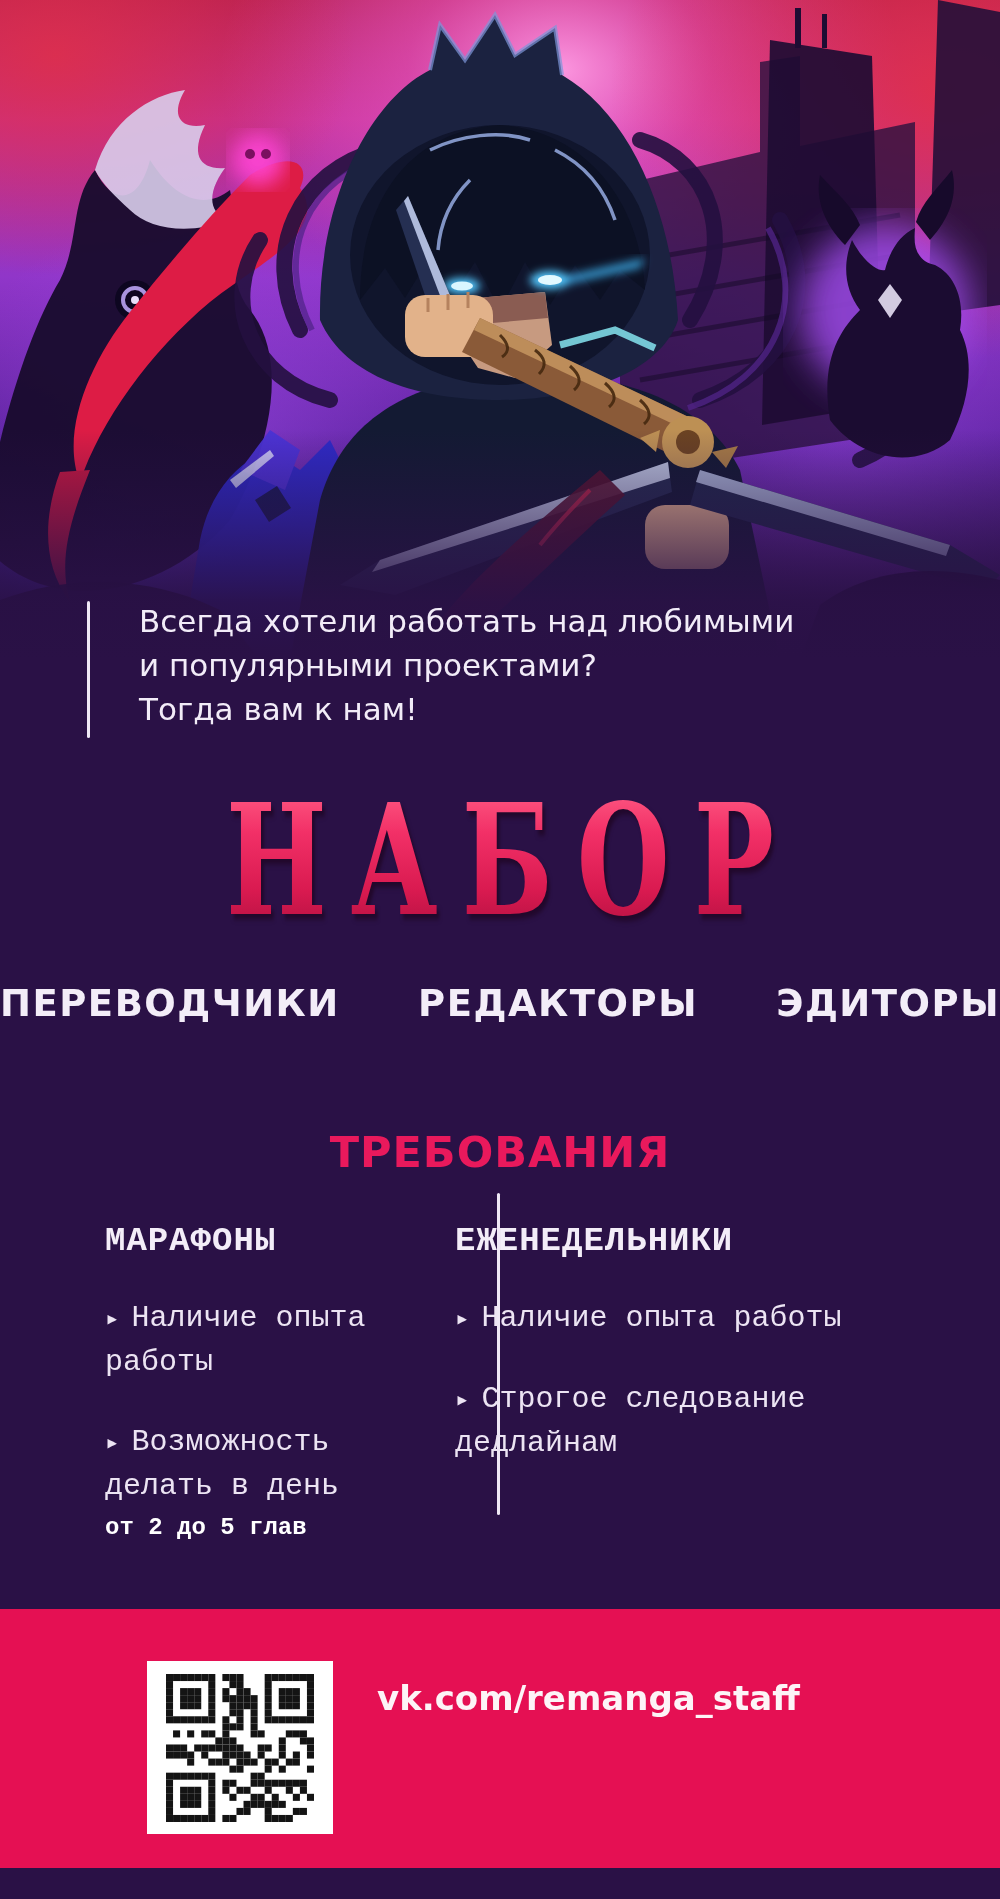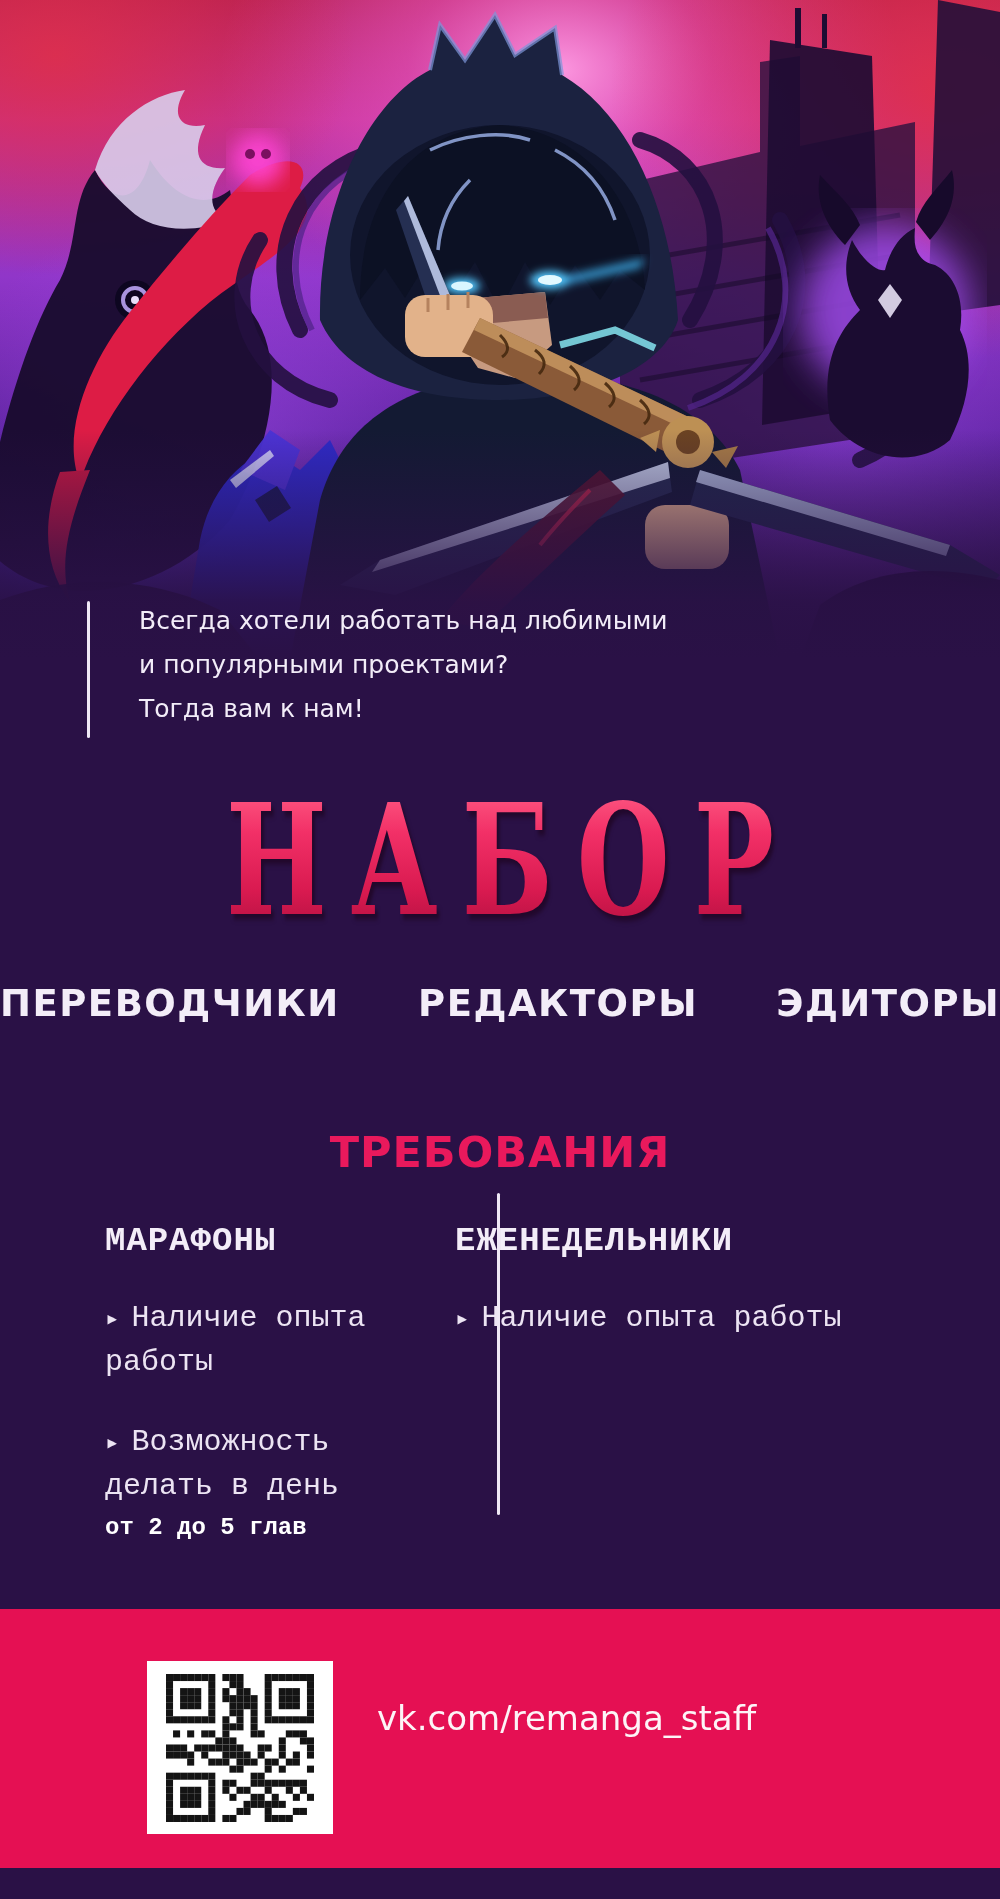--- a/index.html
+++ b/index.html
@@ -1,21 +1,21 @@
 <!DOCTYPE html>
 <html><head>
 <meta charset="utf-8">
 <style>
   html,body{margin:0;padding:0;background:#2a1146;}
   .poster{position:relative;width:1000px;height:1899px;overflow:hidden;background:#2a1146;
           font-family:"DejaVu Sans","Liberation Sans",sans-serif;}
   .hero{position:absolute;top:0;left:0;width:1000px;height:660px;display:block;}
 
   .intro-bar{position:absolute;left:87px;top:601px;width:3px;height:137px;background:#efe8f5;border-radius:2px;}
-  .intro{position:absolute;left:139px;top:599px;font-size:25px;line-height:44px;color:#f2ecf8;}
+  .intro{position:absolute;left:139px;top:599px;font-size:31px;line-height:44px;color:#f2ecf8;}
 
   .naboor{position:absolute;top:800px;left:0;width:1000px;text-align:center;
           font-family:"DejaVu Serif","Liberation Serif",serif;font-weight:bold;
           font-size:116px;line-height:1;letter-spacing:26px;text-indent:26px;
           background:linear-gradient(180deg,#ff5e86 0%,#f23067 32%,#d91a50 70%,#b01040 100%);
           -webkit-background-clip:text;background-clip:text;color:transparent;
           transform:scale(0.92,1.32);transform-origin:50% 45%;
           filter:drop-shadow(3px 4px 2px rgba(25,0,20,0.55));}
 
   .roles{position:absolute;top:982px;left:0;width:1000px;display:flex;justify-content:space-between;gap:34px;
@@ -32,21 +32,21 @@
   .item{margin-top:37px;font-size:30px;line-height:43px;}
   .item:first-of-type{margin-top:52px;}
   .bullet{font-size:24px;margin-right:12px;color:#ece4f3;}
   .item-bold{font-weight:bold;color:#ffffff;font-size:24px;line-height:40px;}
 
   .footer{position:absolute;left:0;top:1609px;width:1000px;height:259px;background:#e51053;}
   .qr-card{position:absolute;left:147px;top:52px;width:186px;height:173px;background:#ffffff;
            display:flex;align-items:center;justify-content:center;}
   .footer-text{position:absolute;left:377px;top:66px;color:#fdf4f7;}
   .footer-line1{font-size:31px;line-height:40px;}
-  .footer-line2{font-size:34px;line-height:46px;font-weight:normal;margin-top:20px;}
+  .footer-line2{font-size:34px;line-height:46px;font-weight:bold;}
 </style>
 </head>
 <body>
 
 <div class="poster">
 
   <svg class="hero" viewBox="0 0 1000 660" aria-hidden="true">
     <defs>
       <linearGradient id="sky" x1="0" y1="0" x2="0" y2="1">
         <stop offset="0" stop-color="#b42055"></stop>
@@ -241,20 +241,23 @@
     <div class="item">
       <span class="bullet">▸</span><span>Возможность делать в день</span>
       <div class="item-bold">от 2 до 5 глав</div>
     </div>
   </div>
 
   <div class="col col-right">
     <div class="col-header">ЕЖЕНЕДЕЛЬНИКИ</div>
     <div class="item">
       <span class="bullet">▸</span><span>Наличие опыта работы</span>
+    </div>
+    <div class="item">
+      <span class="bullet">▸</span><span>Строгое следование дедлайнам</span>
     </div>
   </div>
 
   <div class="footer">
     <div class="qr-card">
       <svg id="qr" viewBox="0 0 147 147" width="148" height="148">
           <g fill="#141414">
             <rect x="0" y="0" width="7" height="7"></rect>
             <rect x="7" y="0" width="7" height="7"></rect>
             <rect x="14" y="0" width="7" height="7"></rect>

